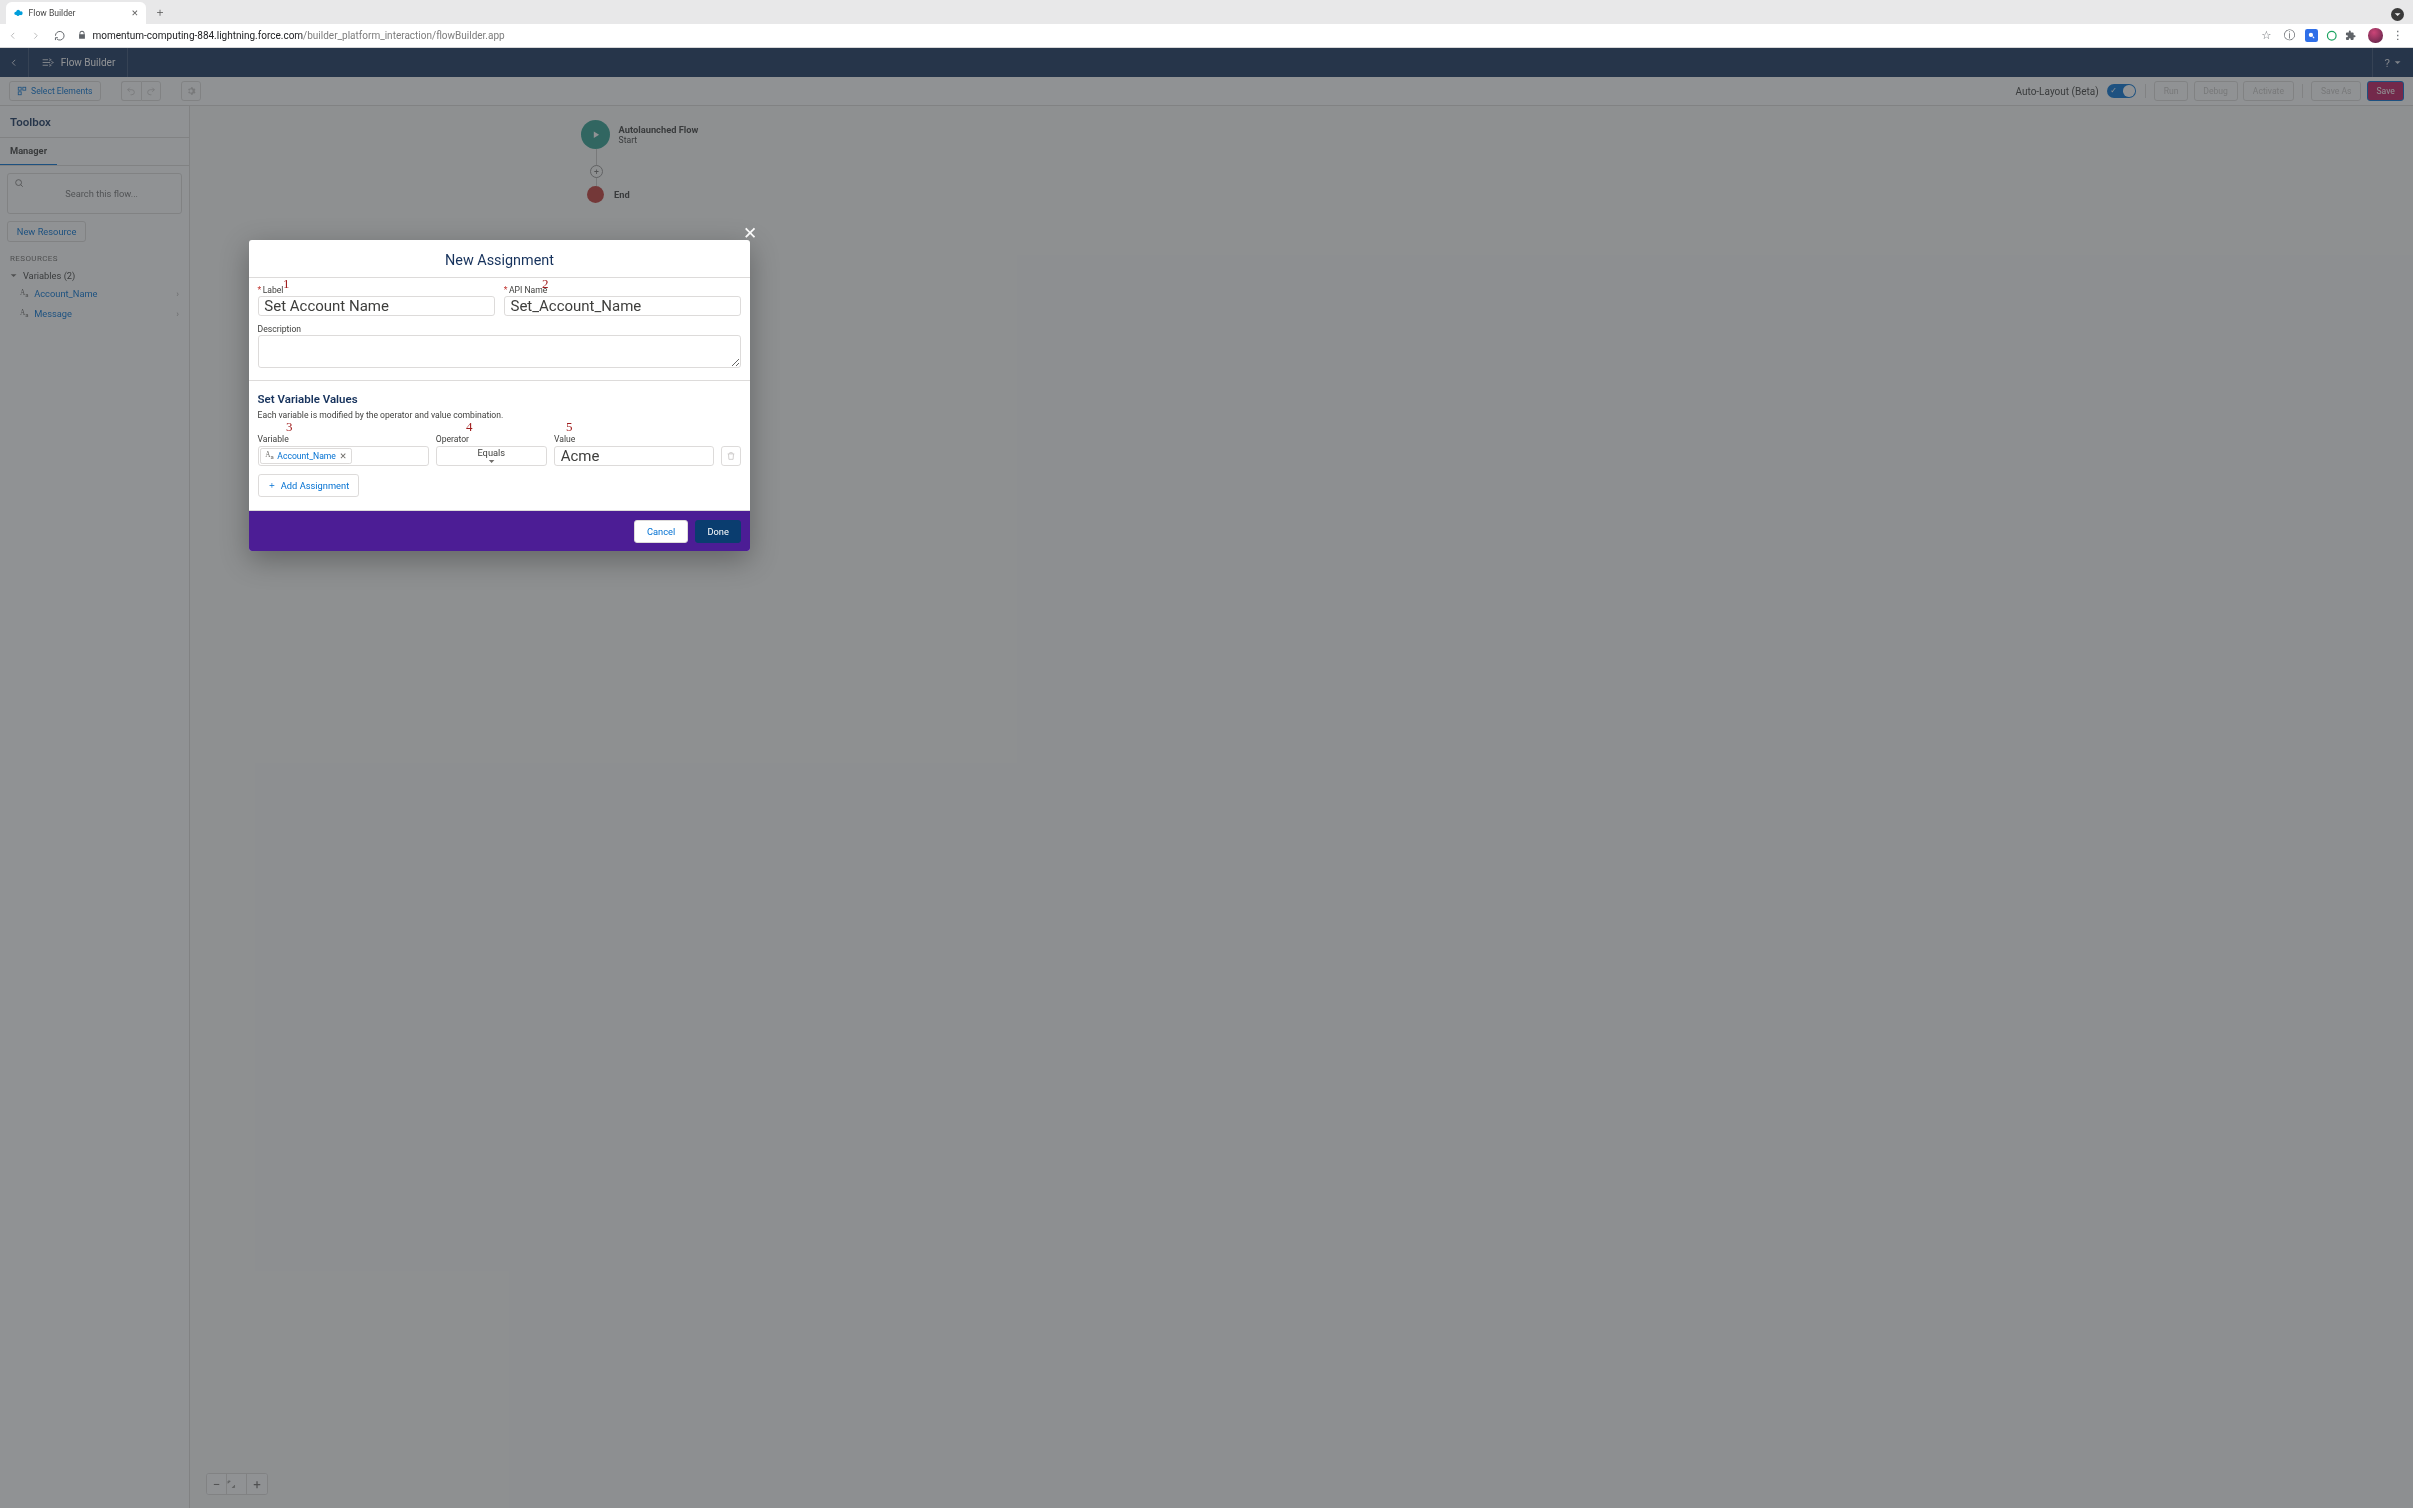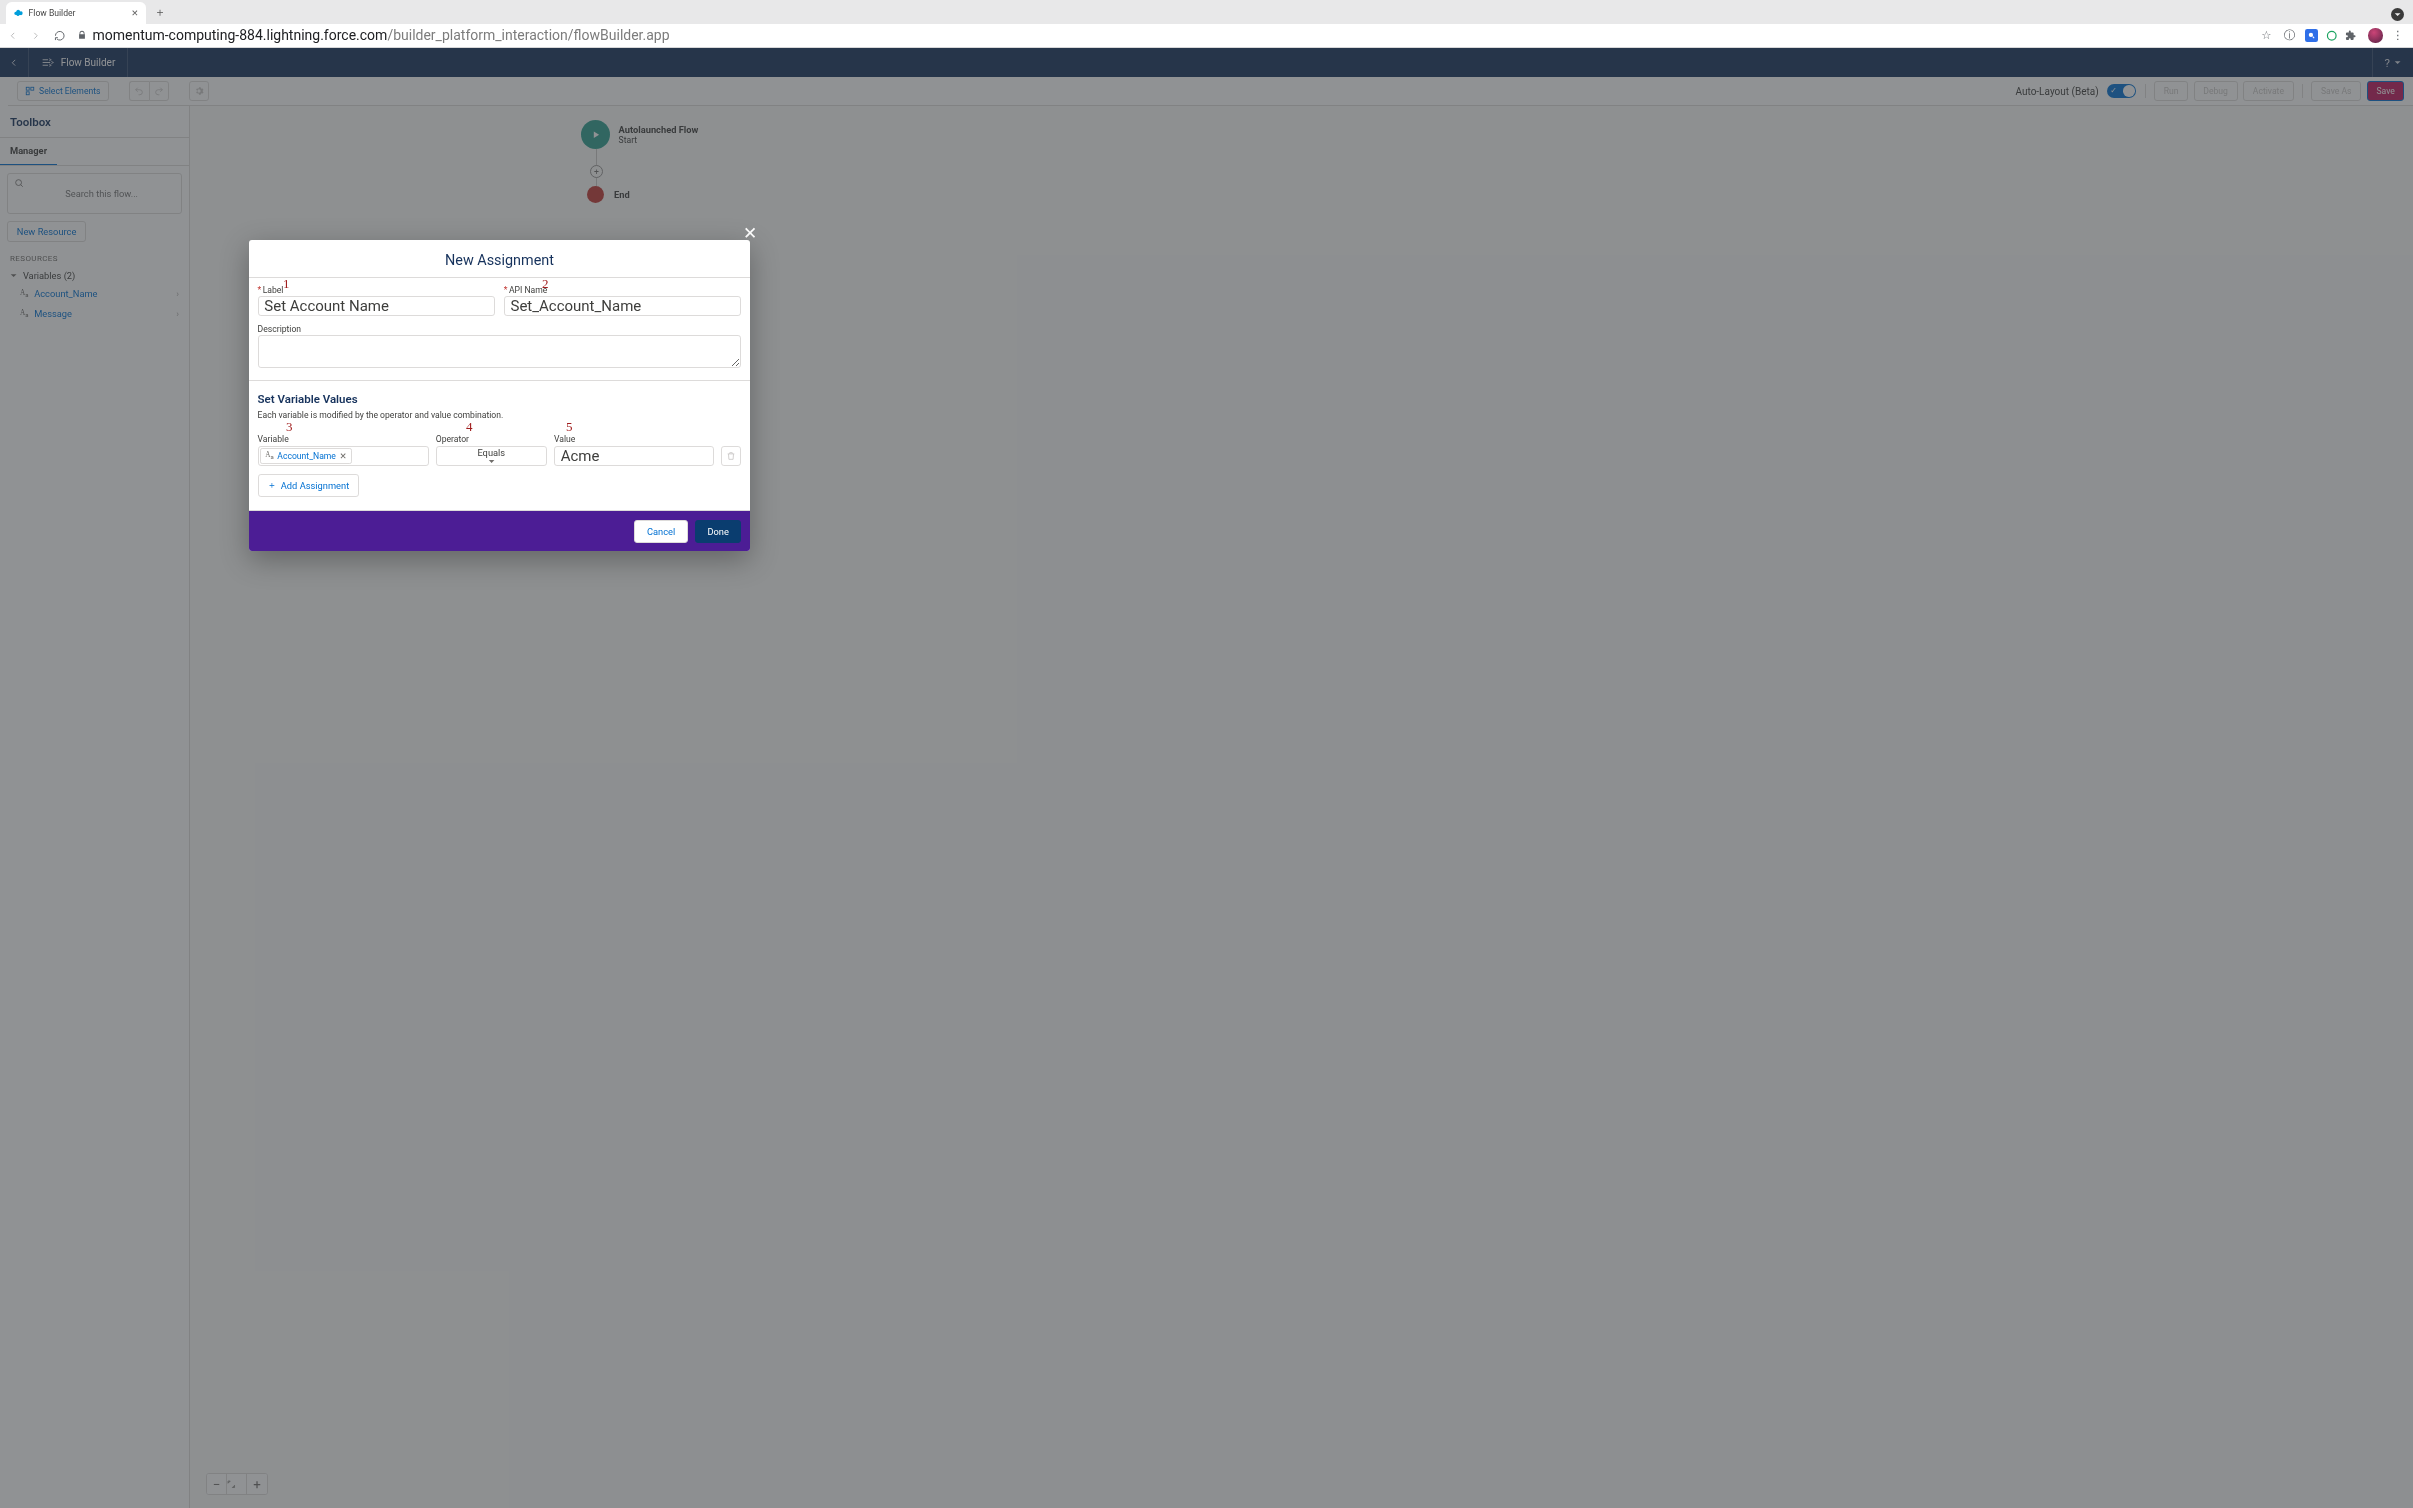--- a/index.html
+++ b/index.html
@@ -12,36 +12,36 @@
   .tab .favicon { width:10px; height:10px; color:#009edb; }
   .tab .title { flex: 1; white-space: nowrap; overflow: hidden; text-overflow: ellipsis; }
   .tab .close { color:#666; cursor:pointer; }
   .newtab { width:20px;height:20px;display:flex;align-items:center;justify-content:center;color:#555;margin-left:4.3px;margin-bottom:1.4px; }
   .tab-strip-right { margin-left:auto; margin-right:8.6px; margin-bottom:2.9px; }
   .tab-strip-right .minbtn { width:13px;height:13px;border-radius:50%;background:#3a3a3a;display:inline-flex;align-items:center;justify-content:center;color:#eee; }
 
   .addr-row { height:24px; background:#fff; display:flex; align-items:center; padding:0 7.2px; gap:7.2px; }
   .nav-icn { width:16px; text-align:center; color:#5f6368; }
   .nav-icn.disabled { color:#b9b9ba; }
-  .addr-bar { flex:1; height:17px; display:flex; align-items:center; font-size:14px; color:#545454; }
+  .addr-bar { flex:1; height:17px; display:flex; align-items:center; font-size:10px; color:#545454; }
   .addr-bar .lock { width:10px;height:10px;margin-right:5.7px;color:#5f6368; }
   .addr-bar .host { color:#202124; }
   .addr-bar .path { color:#7c7c7c; }
   .ext-ic { width:13px;height:13px;display:inline-flex;align-items:center;justify-content:center; }
   .avatar { width:14.4px;height:14.4px;border-radius:50%;background:radial-gradient(circle at 40% 30%, #c47, #524); }
 
   
   .fb-header { height: 29px; background:#16325c; display:flex; align-items:center; color:#fff; }
   .fb-back { width:29px;height:29px;border-right:0.7px solid rgba(255,255,255,.15);display:flex;align-items:center;justify-content:center; }
   .fb-title-wrap { padding:0 11.5px; display:flex;align-items:center;gap:7.2px;border-right:0.7px solid rgba(255,255,255,.15);height:100%;}
   .fb-title { font-size:10px; }
   .fb-header-right { margin-left:auto; border-left:0.7px solid rgba(255,255,255,.15); height:100%; display:flex; align-items:center; padding:0 11.5px; gap:4.3px; color:#d8dde6;}
   
   
-  .fb-toolbar { height:29px; border-bottom:0.7px solid #dddbda; display:flex; align-items:center; padding:0 8.6px; gap:20px; background:#fff;margin-left:8px;}
+  .fb-toolbar { height:29px; border-bottom:0.7px solid #dddbda; display:flex; align-items:center; padding:0 8.6px; gap:20px; background:#fff;}
   .tb-btn { height:20px; padding:0 7.2px; border:0.7px solid #dddbda; border-radius:2.9px; background:#fff; font-size:8.6px; color:#0070d2; display:inline-flex; align-items:center; gap:4.3px; }
   .tb-iconbtn { width:20px;height:20px;border:0.7px solid #dddbda;border-radius:2.9px;display:inline-flex;align-items:center;justify-content:center;color:#706e6b; background:#fff;}
   .tb-iconbtn.disabled { color:#c9c7c5; }
   .tb-right { margin-left:auto; display:flex; align-items:center; gap:5.7px; }
   .tb-autolayout { font-size:10px; color:#3e3e3c; margin-right:2.9px;}
   .toggle { width:29px;height:14.4px;border-radius:7.2px;background:#0070d2;position:relative; display:inline-flex;align-items:center;}
   .toggle .knob{width:11.5px;height:11.5px;border-radius:50%;background:#fff;position:absolute;right:1.4px;}
   .toggle .check{position:absolute;left:2.9px;color:#fff;font-size:8px;}
   .tb-action { height:20px;padding:0 8.6px;border:0.7px solid #dddbda;border-radius:2.9px;background:#fff;font-size:8.6px;color:#c9c7c5; }
   .tb-action.primary { background:#be185d;border-color:#0070d2;color:#fff; }

